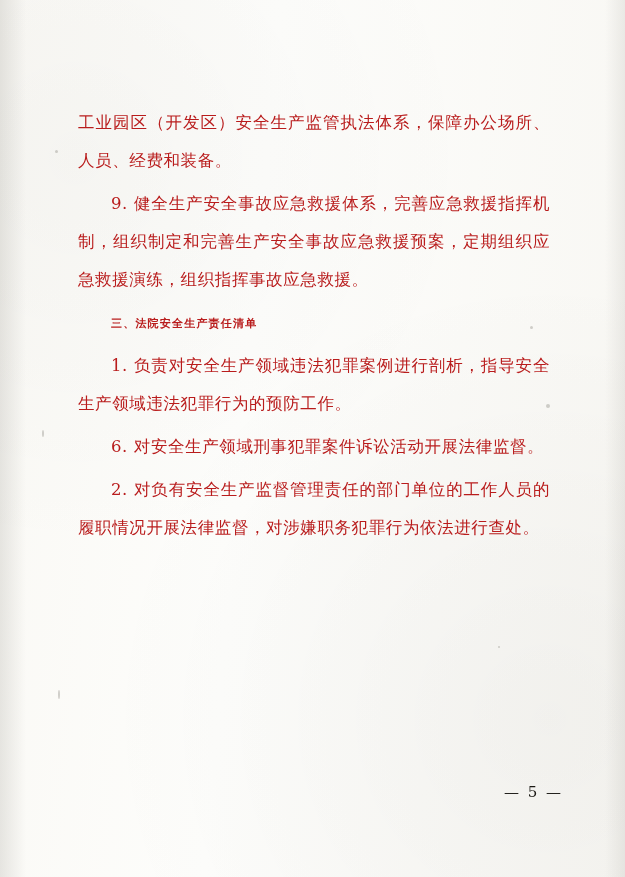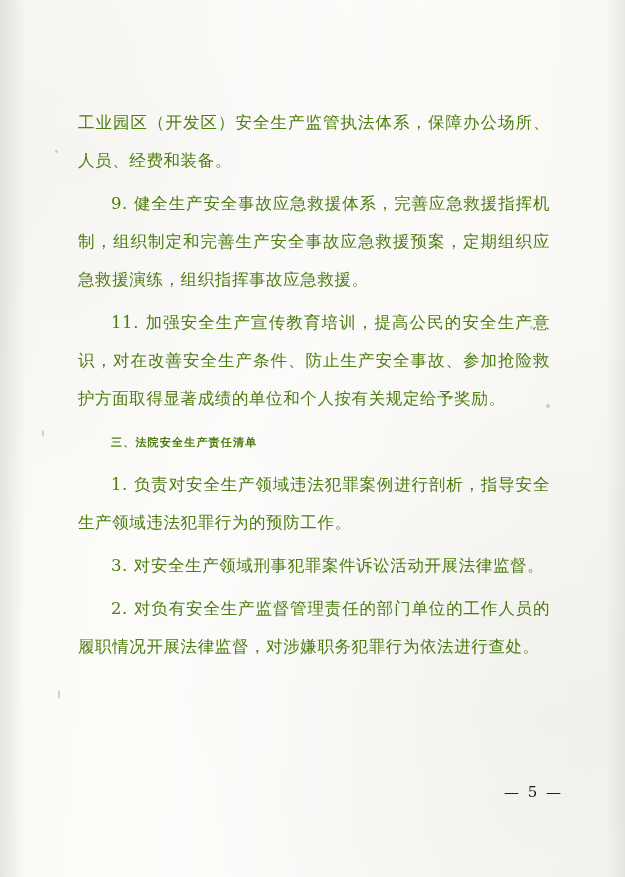--- a/index.html
+++ b/index.html
@@ -46,21 +46,21 @@
     top: 104px;
     width: 472px;
   }
   .para {
     margin: 0 0 5px 0;
     font-size: 16.5px;
     line-height: 38px;
     letter-spacing: 0.6px;
     text-align: justify;
     text-justify: inter-character;
-    color: #4d7c0f;
+    color: #b91c1c;
   }
   .para.indent {
     text-indent: 33px;
   }
   .para.heading {
     text-indent: 33px;
     font-family: Liberation Sans, sans-serif;
     font-weight: bold;
     letter-spacing: 1.2px;
     font-size: 11px;
@@ -95,21 +95,20 @@
   <div class="speck" style="left:55px; top:150px; width:3px; height:3px;"></div>
   <div class="speck" style="left:42px; top:430px; width:2px; height:7px;"></div>
   <div class="speck" style="left:58px; top:690px; width:2px; height:9px;"></div>
   <div class="speck" style="left:530px; top:326px; width:3px; height:3px;"></div>
   <div class="speck" style="left:546px; top:404px; width:4px; height:4px;"></div>
   <div class="speck" style="left:498px; top:646px; width:2px; height:2px;"></div>
 
   <div class="body-text">
     <p class="para">工业园区（开发区）安全生产监管执法体系，保障办公场所、人员、经费和装备。</p>
     <p class="para indent">9. 健全生产安全事故应急救援体系，完善应急救援指挥机制，组织制定和完善生产安全事故应急救援预案，定期组织应急救援演练，组织指挥事故应急救援。</p>
-    <p class="para indent">11. 加强安全生产宣传教育培训，提高公民的安全生产意识，对在改善安全生产条件、防止生产安全事故、参加抢险救护方面取得显著成绩的单位和个人按有关规定给予奖励。</p>
     <p class="para heading">三、法院安全生产责任清单</p>
     <p class="para indent">1. 负责对安全生产领域违法犯罪案例进行剖析，指导安全生产领域违法犯罪行为的预防工作。</p>
-    <p class="para indent">3. 对安全生产领域刑事犯罪案件诉讼活动开展法律监督。</p>
+    <p class="para indent">6. 对安全生产领域刑事犯罪案件诉讼活动开展法律监督。</p>
     <p class="para indent">2. 对负有安全生产监督管理责任的部门单位的工作人员的履职情况开展法律监督，对涉嫌职务犯罪行为依法进行查处。</p>
   </div>
 
   <div class="page-number">— 5 —</div>
 </div>
 
 </body></html>

